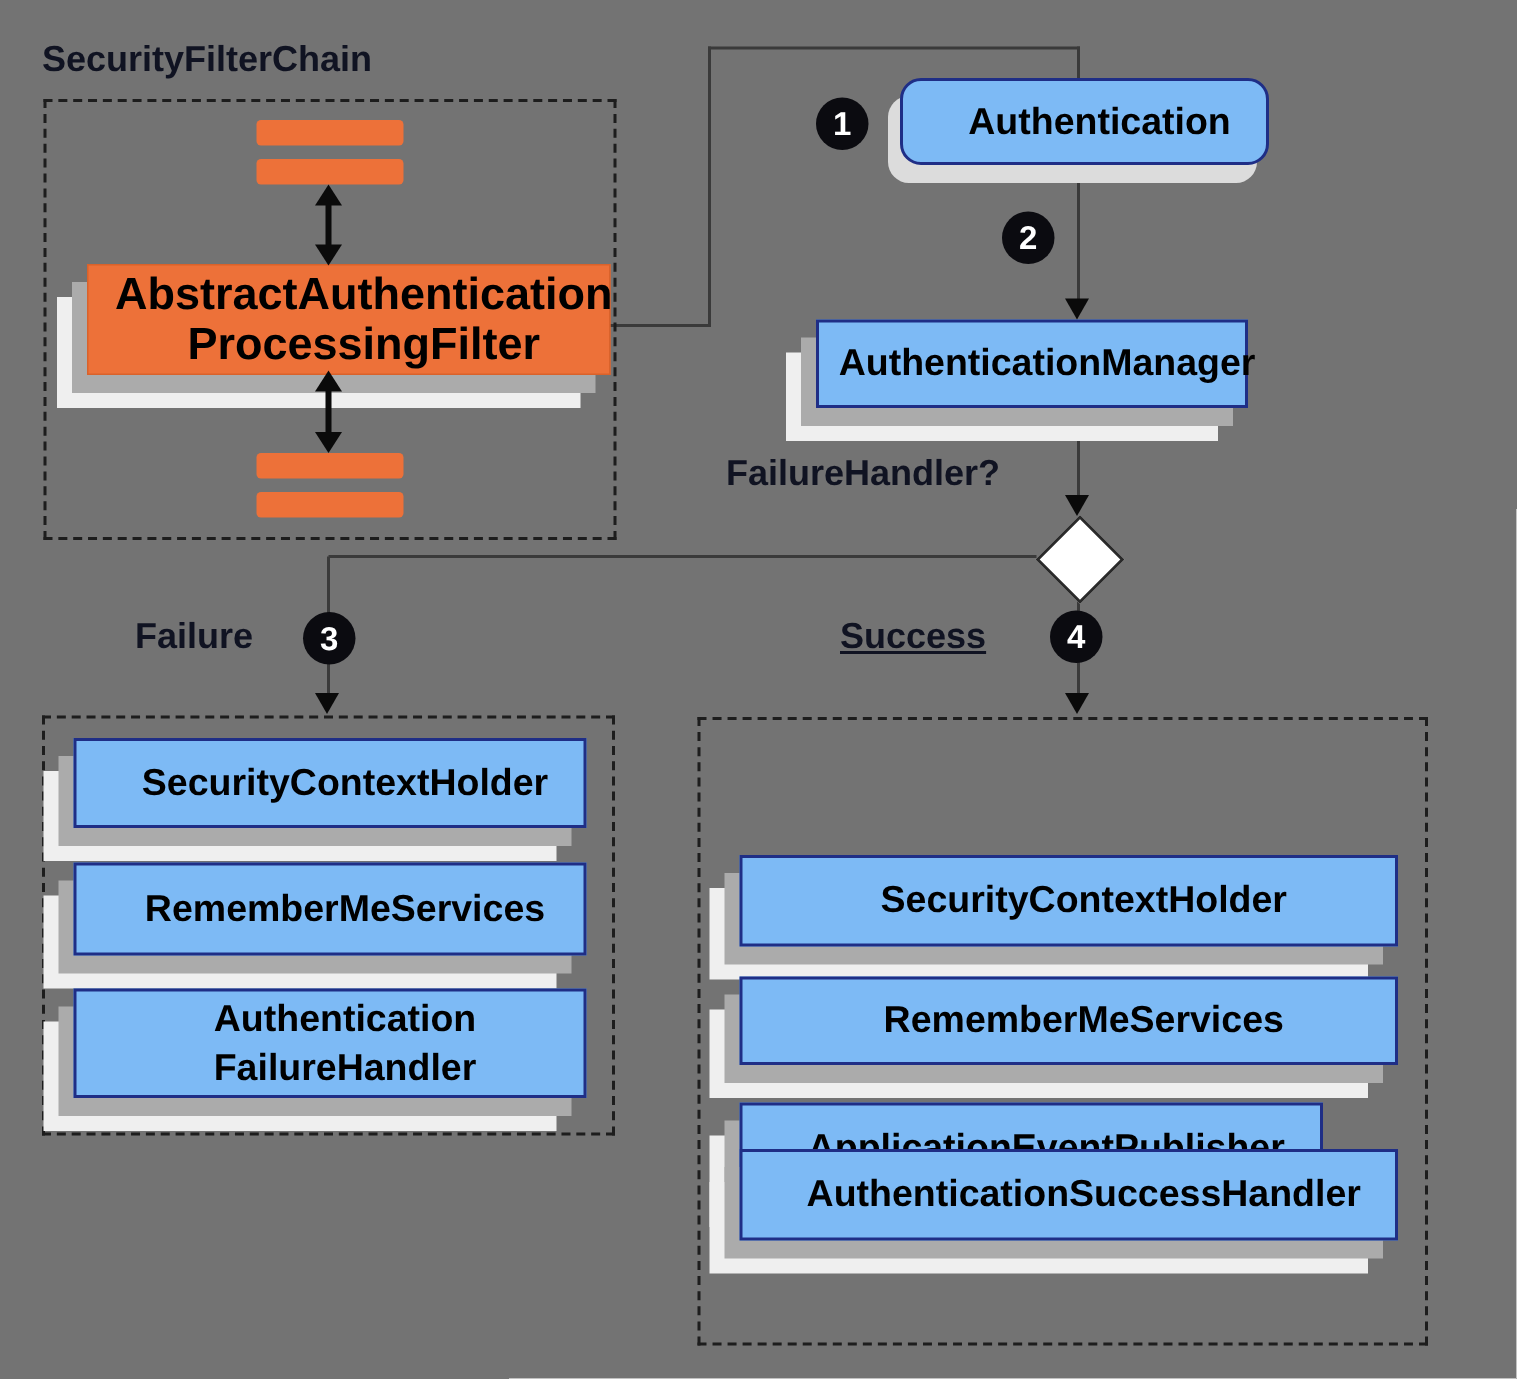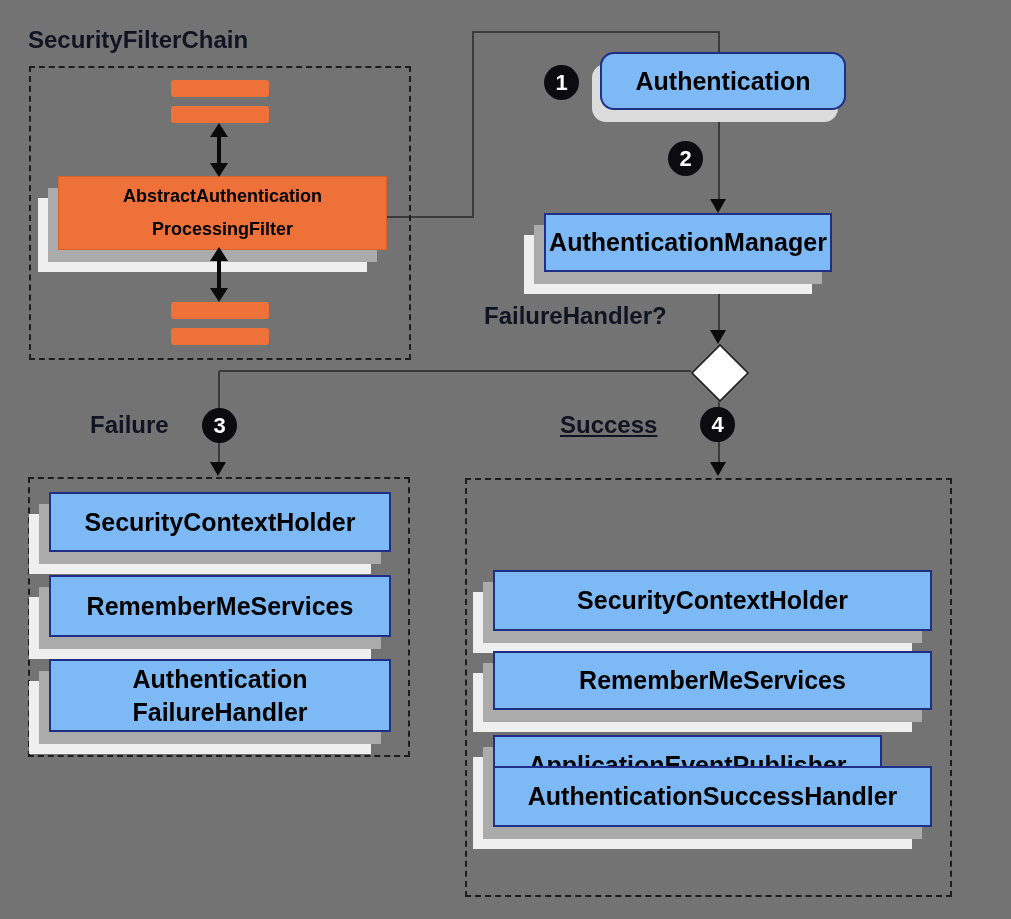--- a/index.html
+++ b/index.html
@@ -19,21 +19,21 @@
   }
   .orange-bar{
     position:absolute;width:98px;height:17px;border-radius:3px;
     background:var(--orange-fill,#ED7139);
   }
   .orange-box{
     position:absolute;background:var(--orange-fill,#ED7139);
     border:1px solid var(--orange-border,#D9622B);
     box-shadow:-10px 12px 0 var(--shadow-gray,#ABABAB),-20px 22px 0 var(--shadow-light,#EFEFEF);
     display:flex;align-items:center;justify-content:center;text-align:center;
-    font-weight:700;font-size:18px;line-height:33px;color:#000;white-space:pre-line;
+    font-weight:700;font-size:30px;line-height:33px;color:#000;white-space:pre-line;
   }
   .blue-box{
     position:absolute;background:var(--blue-fill,#7DBAF5);
     border:2px solid var(--blue-border,#1F2E86);
     box-shadow:-10px 12px 0 var(--shadow-gray,#ABABAB),-20px 22px 0 var(--shadow-light,#EFEFEF);
     display:flex;align-items:center;justify-content:center;text-align:center;
     font-weight:700;font-size:25px;line-height:33px;color:#000;white-space:pre-line;
     box-sizing:border-box;
   }
   .rounded{border-radius:14px;box-shadow:-8px 12px 0 #dcdcdc;}
@@ -56,21 +56,21 @@
     position:absolute;width:0;height:0;left:0;bottom:0;
     border-left:9px solid transparent;border-right:9px solid transparent;
     border-top:14px solid #0a0a0a;
   }
   .varrow{position:absolute;width:18px;z-index:3;}
   .varrow .shaft{position:absolute;left:7px;top:10px;width:4px;background:#0a0a0a;}
   .diamond{
     position:absolute;left:699px;top:352px;width:38px;height:38px;background:#ffffff;
     border:2px solid #2a2a2a;transform:rotate(45deg);z-index:4;
   }
-  .z2{z-index:2;}
+  .z2{z-index:2;padding-left:20px;}
 </style>
 </head>
 <body>
 
 <div class="canvas">
 
   <div class="line" style="left:385px;top:216px;width:89px;height:2px;"></div>
   <div class="line" style="left:472px;top:31px;width:2px;height:187px;"></div>
   <div class="line" style="left:472px;top:31px;width:248px;height:2px;"></div>
   <div class="line" style="left:718px;top:31px;width:2px;height:170px;"></div>

